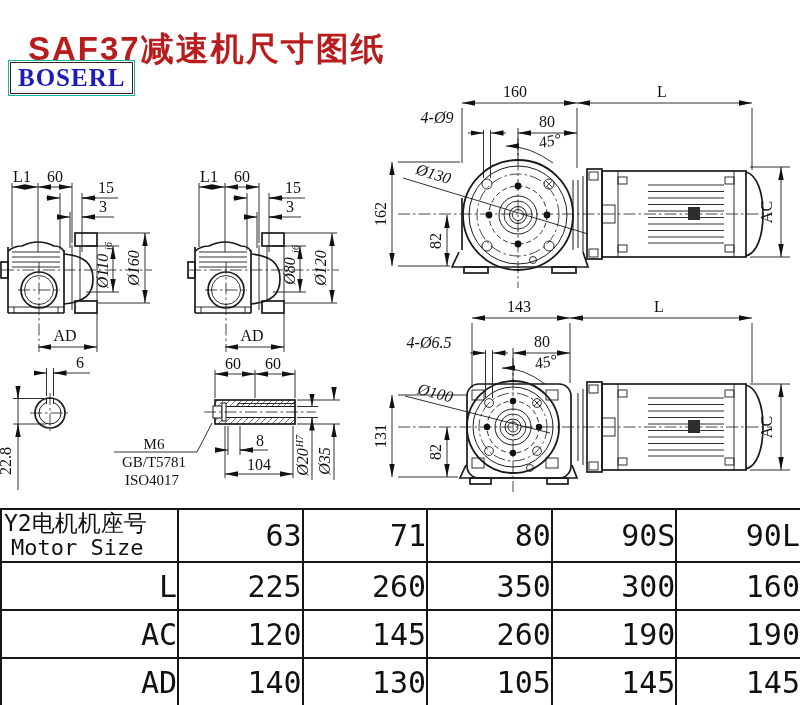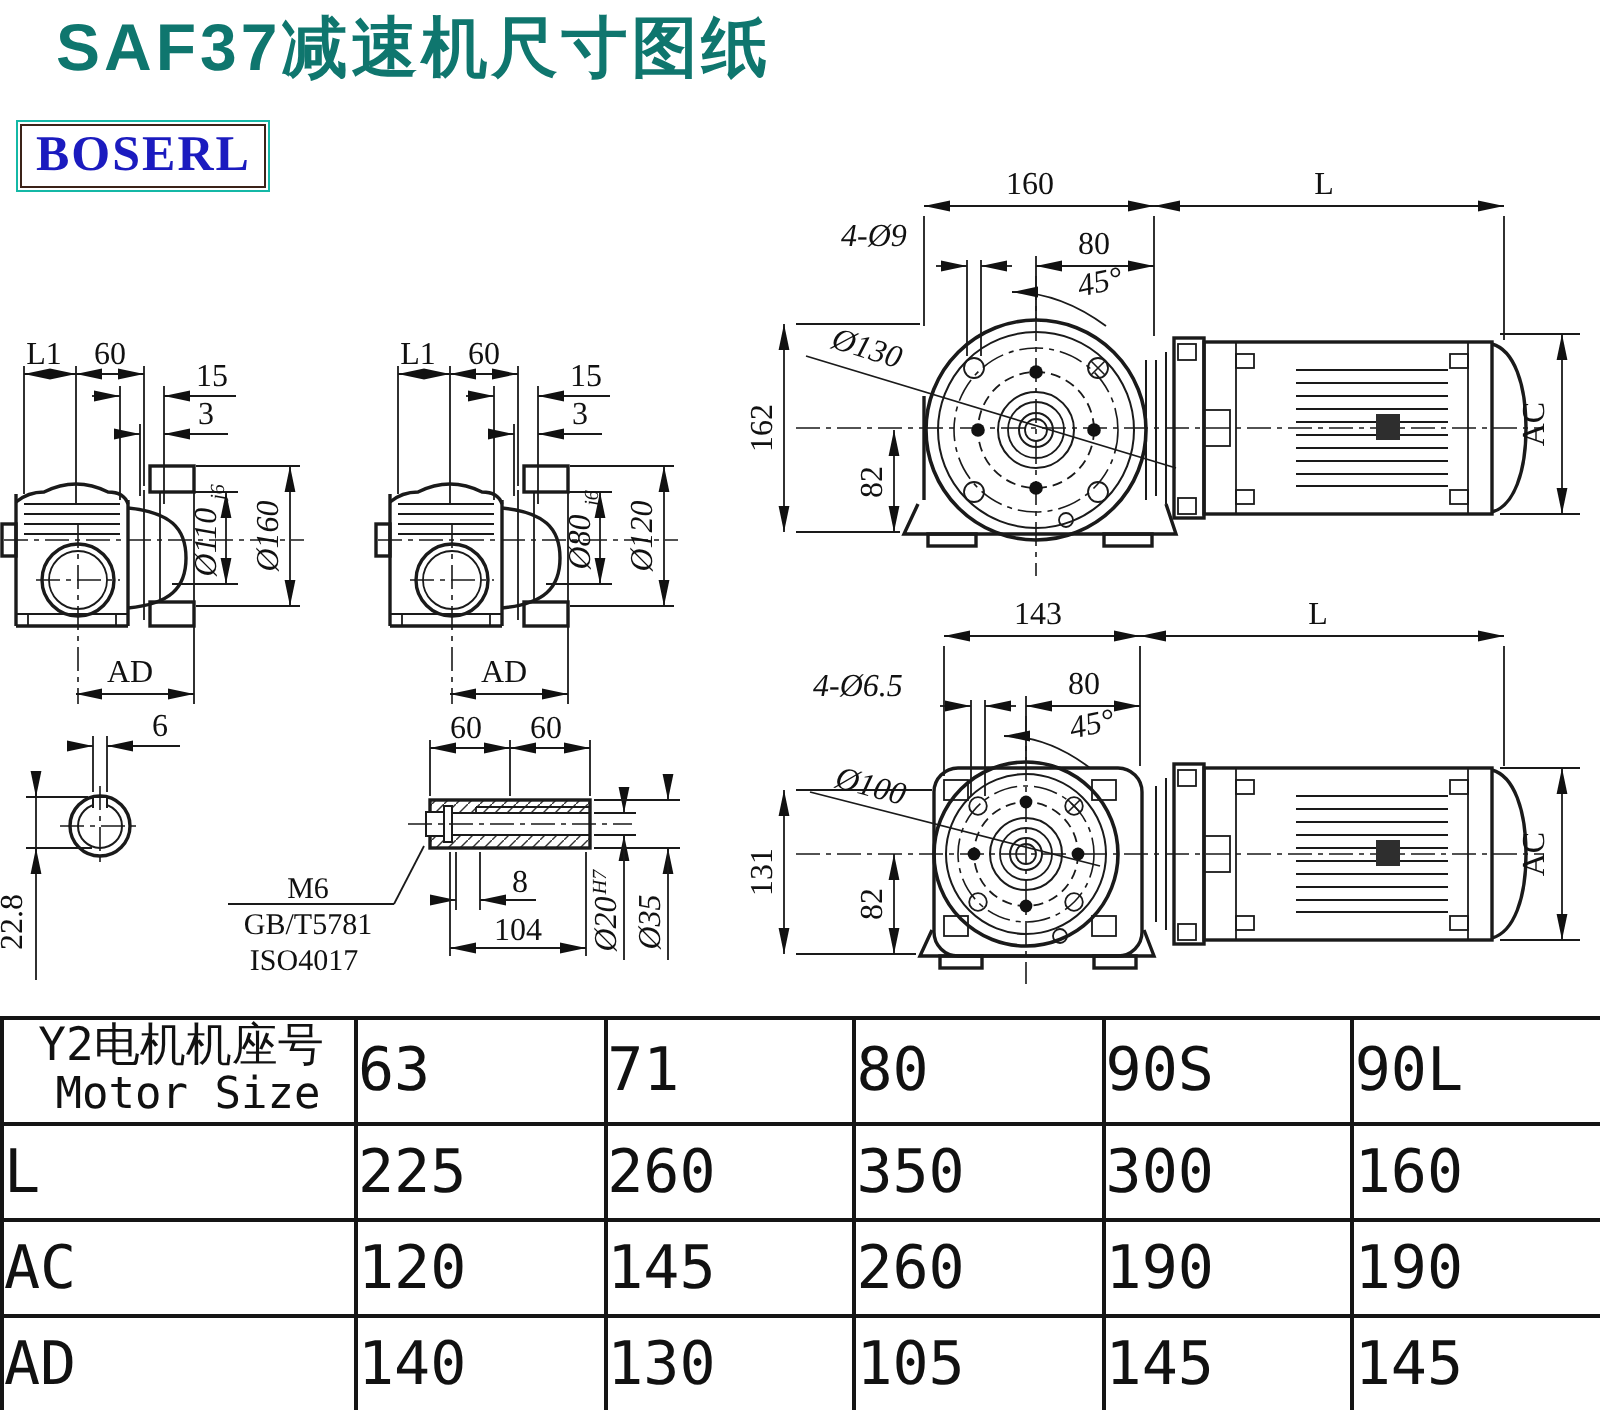--- a/index.html
+++ b/index.html
@@ -1,35 +1,35 @@
 <!DOCTYPE html>
 <html><head>
 <meta charset="utf-8">
 <style>
   html,body{margin:0;padding:0;background:#ffffff;}
   #stage{position:relative;width:800px;height:705px;background:#fff;overflow:hidden;
          font-family:"Liberation Serif",serif;color:#111;}
-  #title{position:absolute;left:28px;top:2px;font-family:"Liberation Sans",sans-serif;
-         font-weight:bold;font-size:33px;letter-spacing:2px;color:#0f766e;white-space:nowrap;}
+  #title{position:absolute;left:28px;top:27px;font-family:"Liberation Sans",sans-serif;
+         font-weight:bold;font-size:33px;letter-spacing:2px;color:#b91c1c;white-space:nowrap;}
   #logo{position:absolute;left:8px;top:60px;border:1px solid #14b8a6;padding:1px;}
   #logo .inner{border:1px solid #3b2218;padding:0 7px;}
   #logo .txt{font-family:"Liberation Serif",serif;font-weight:bold;font-size:25px;
              color:#1b1bbf;letter-spacing:1px;line-height:30px;}
   svg{position:absolute;left:0;top:0;}
   svg text{font-family:"Liberation Serif",serif;fill:#111;}
   .dim{font-size:16px;}
   .dimI{font-size:16px;font-style:italic;}
   .sub{font-size:10px;font-style:italic;}
   .spec{font-size:15px;}
   #dimtable{position:absolute;left:0;top:508px;width:800px;height:197px;
             border-collapse:collapse;table-layout:fixed;
             font-family:"DejaVu Sans Mono",monospace;}
-  #dimtable td{border:2px solid #151515;text-align:left;vertical-align:middle;
+  #dimtable td{border:2px solid #151515;text-align:right;vertical-align:middle;
                padding:0;color:#111;}
-  #dimtable td.hdr{text-align:center;}
+  #dimtable td.hdr{text-align:left;}
   .hcn{font-size:23px;line-height:25px;padding-left:2px;white-space:nowrap;}
   .hen{font-size:22px;line-height:24px;padding-left:9px;white-space:nowrap;}
   .num{font-size:30px;}
 </style>
 </head>
 <body>
 
 <div id="stage">
 
   <div id="title">SAF37减速机尺寸图纸</div>

